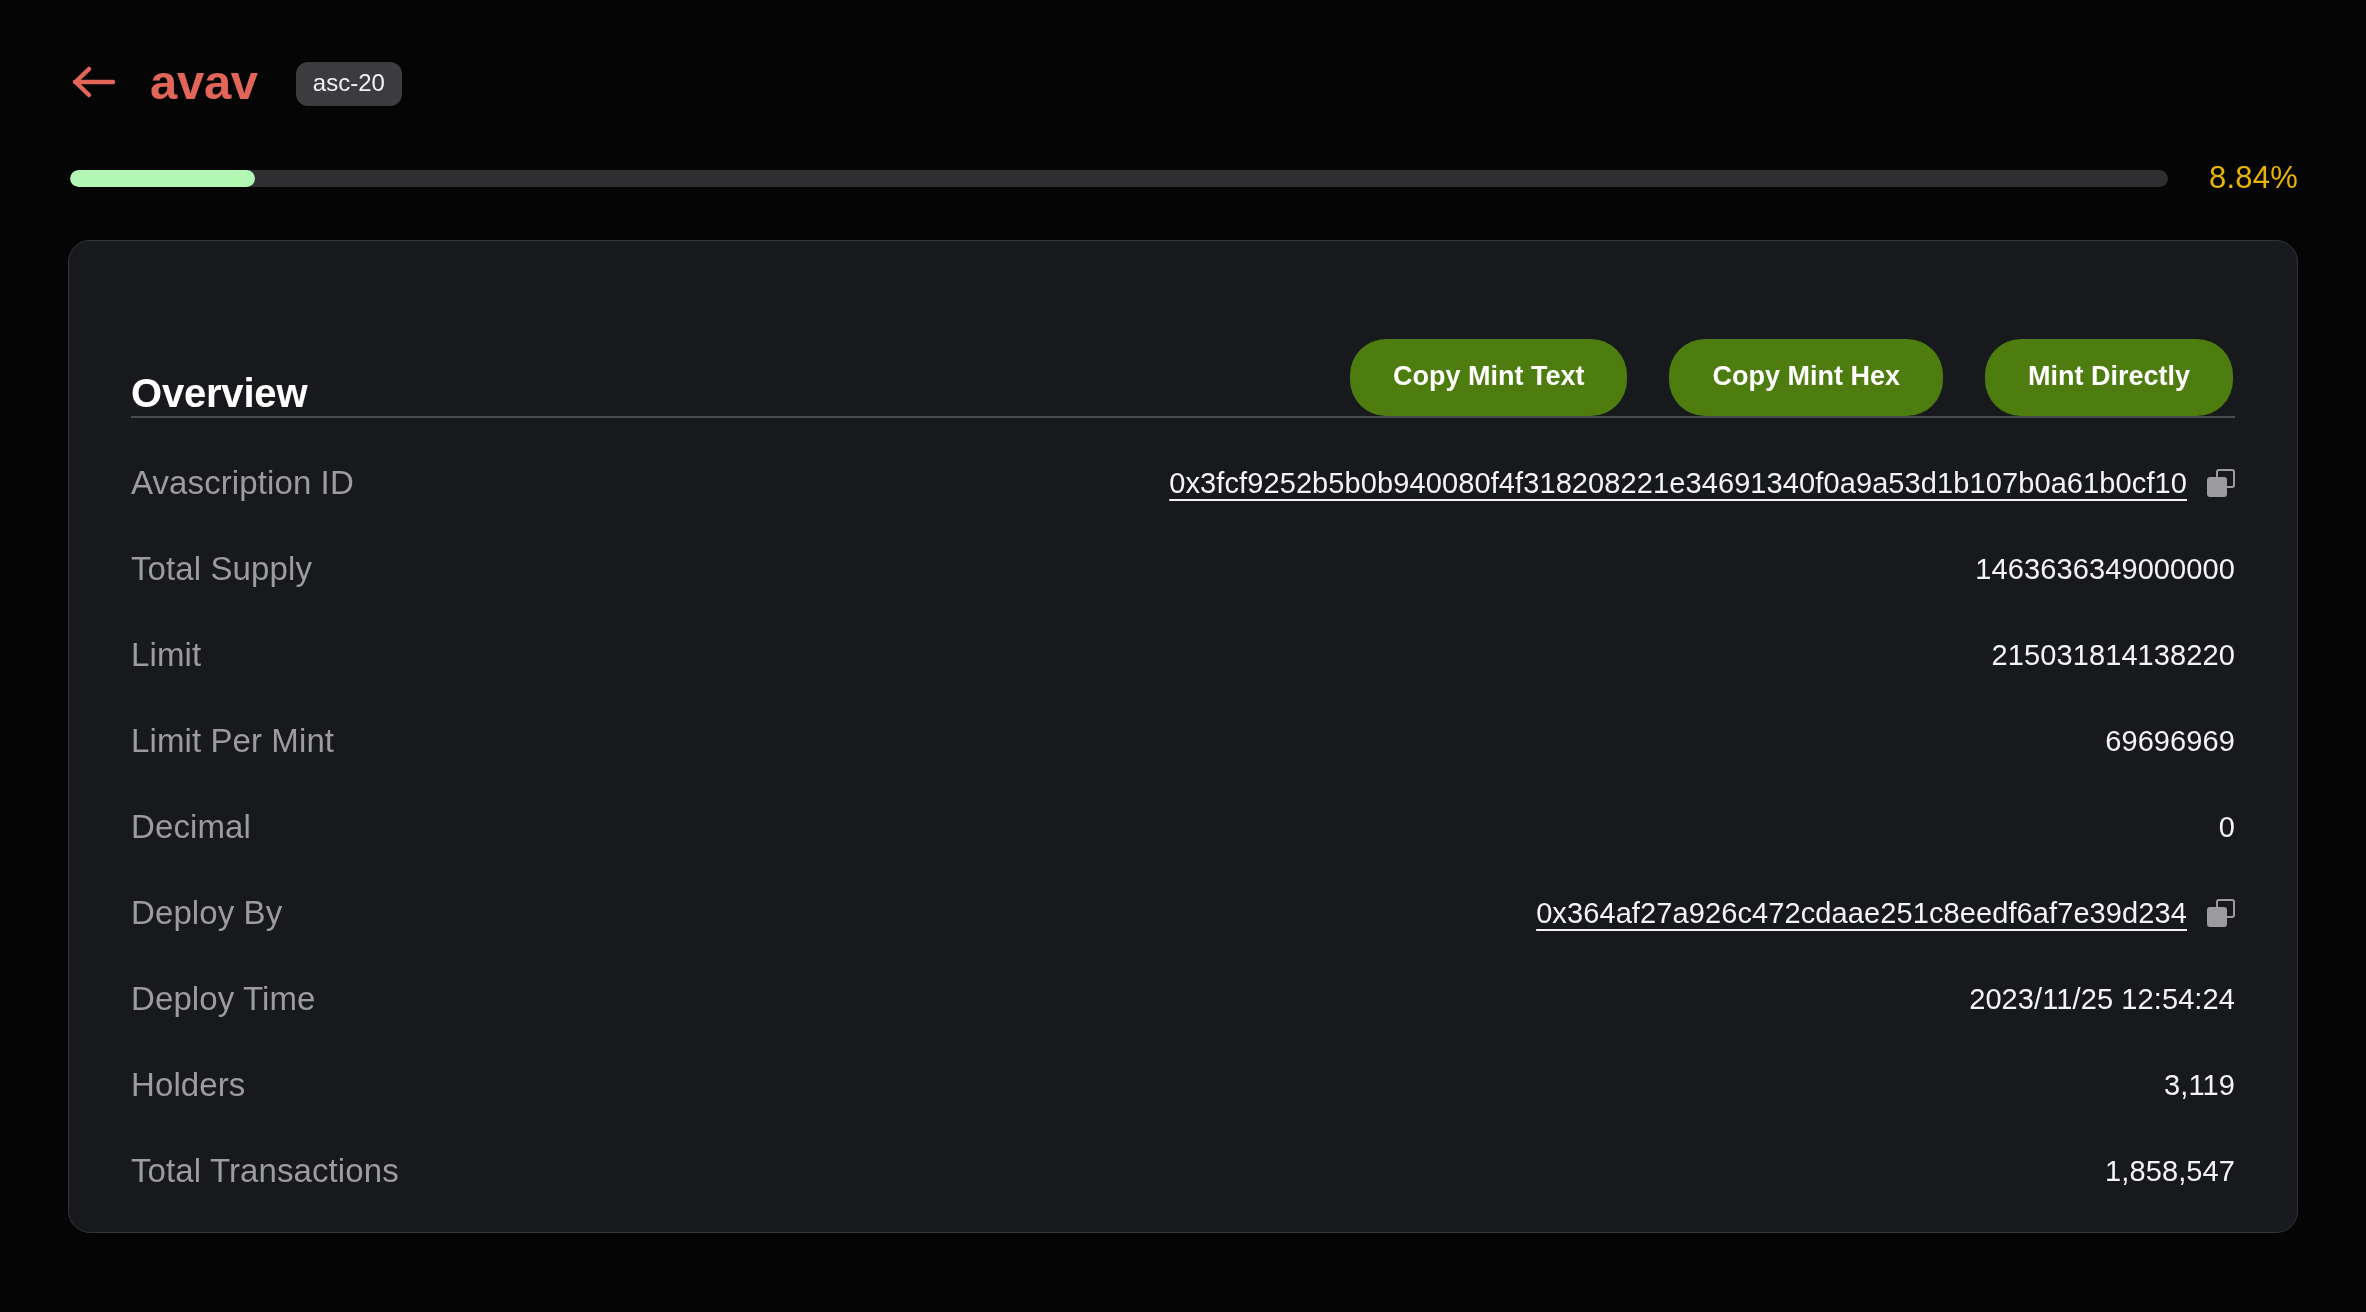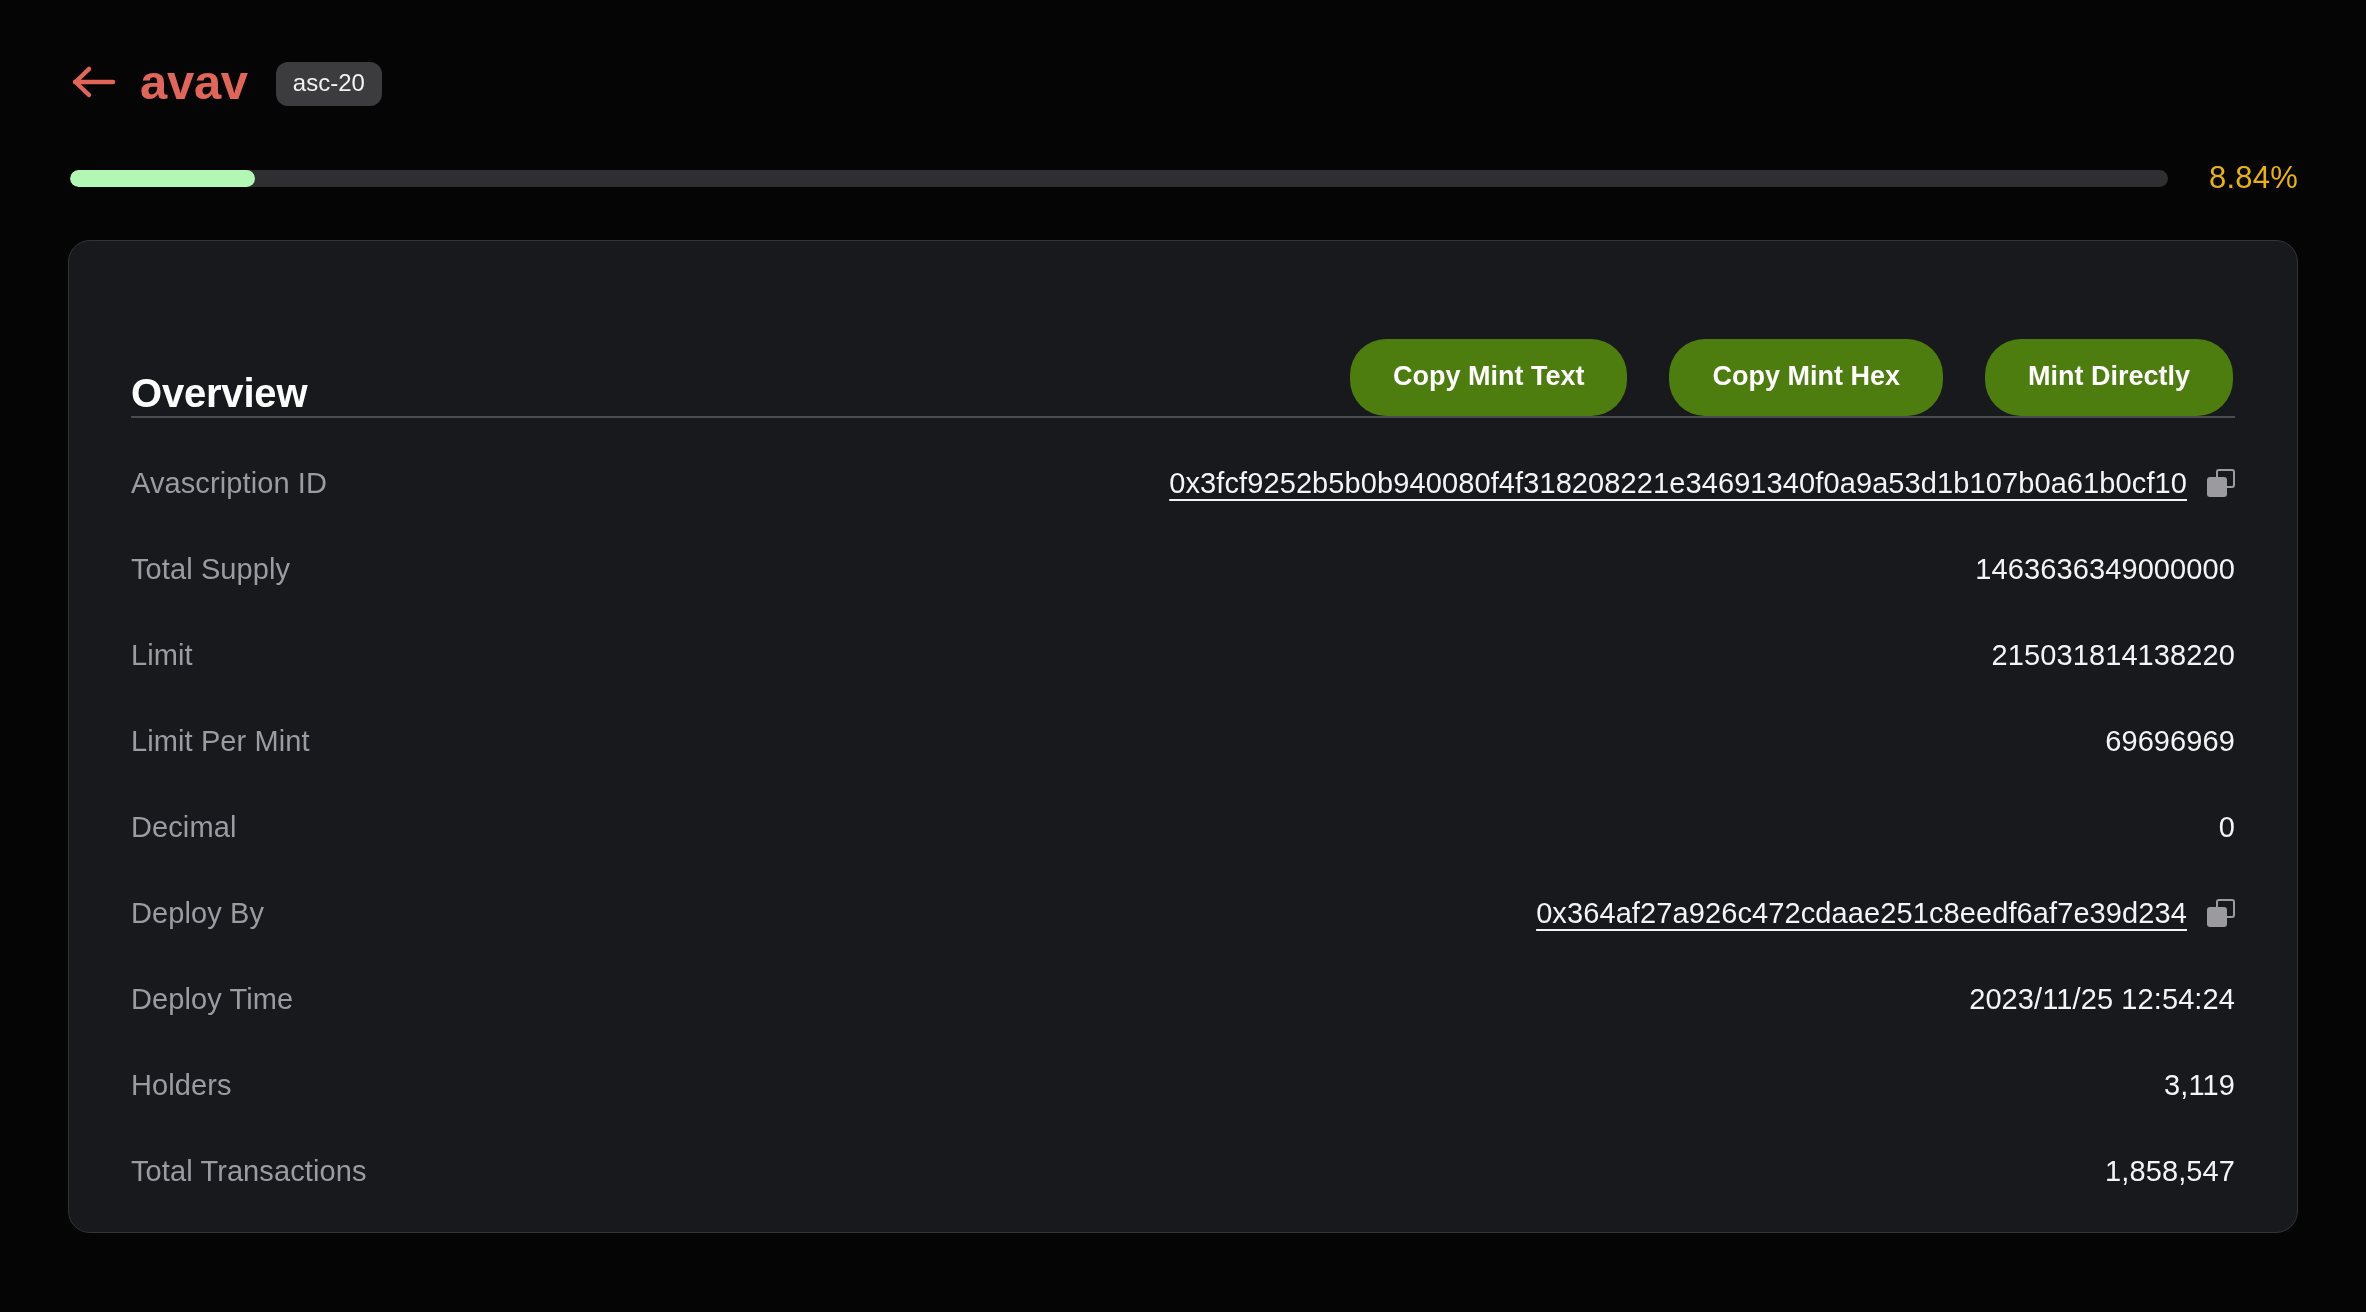--- a/index.html
+++ b/index.html
@@ -22,21 +22,21 @@
     width: 2366px;
     height: 1312px;
     position: relative;
     padding: 0 68px;
   }
 
   
   .header {
     display: flex;
     align-items: center;
-    gap: 16px;
+    gap: 26px;
     padding-top: 42px;
     height: 122px;
   }
 
   .back-btn {
     width: 52px;
     height: 52px;
     display: flex;
     align-items: center;
     justify-content: center;
@@ -157,21 +157,21 @@
   .rows { padding-top: 22px; }
 
   .row {
     display: flex;
     align-items: center;
     justify-content: space-between;
     height: 86px;
   }
 
   .row-label {
-    font-size: 29px;
+    font-size: 33px;
     font-weight: 400;
     color: #9b9ba1;
     letter-spacing: 0.1px;
   }
 
   .row-value {
     font-size: 29px;
     font-weight: 400;
     color: #f4f4f6;
     display: flex;

